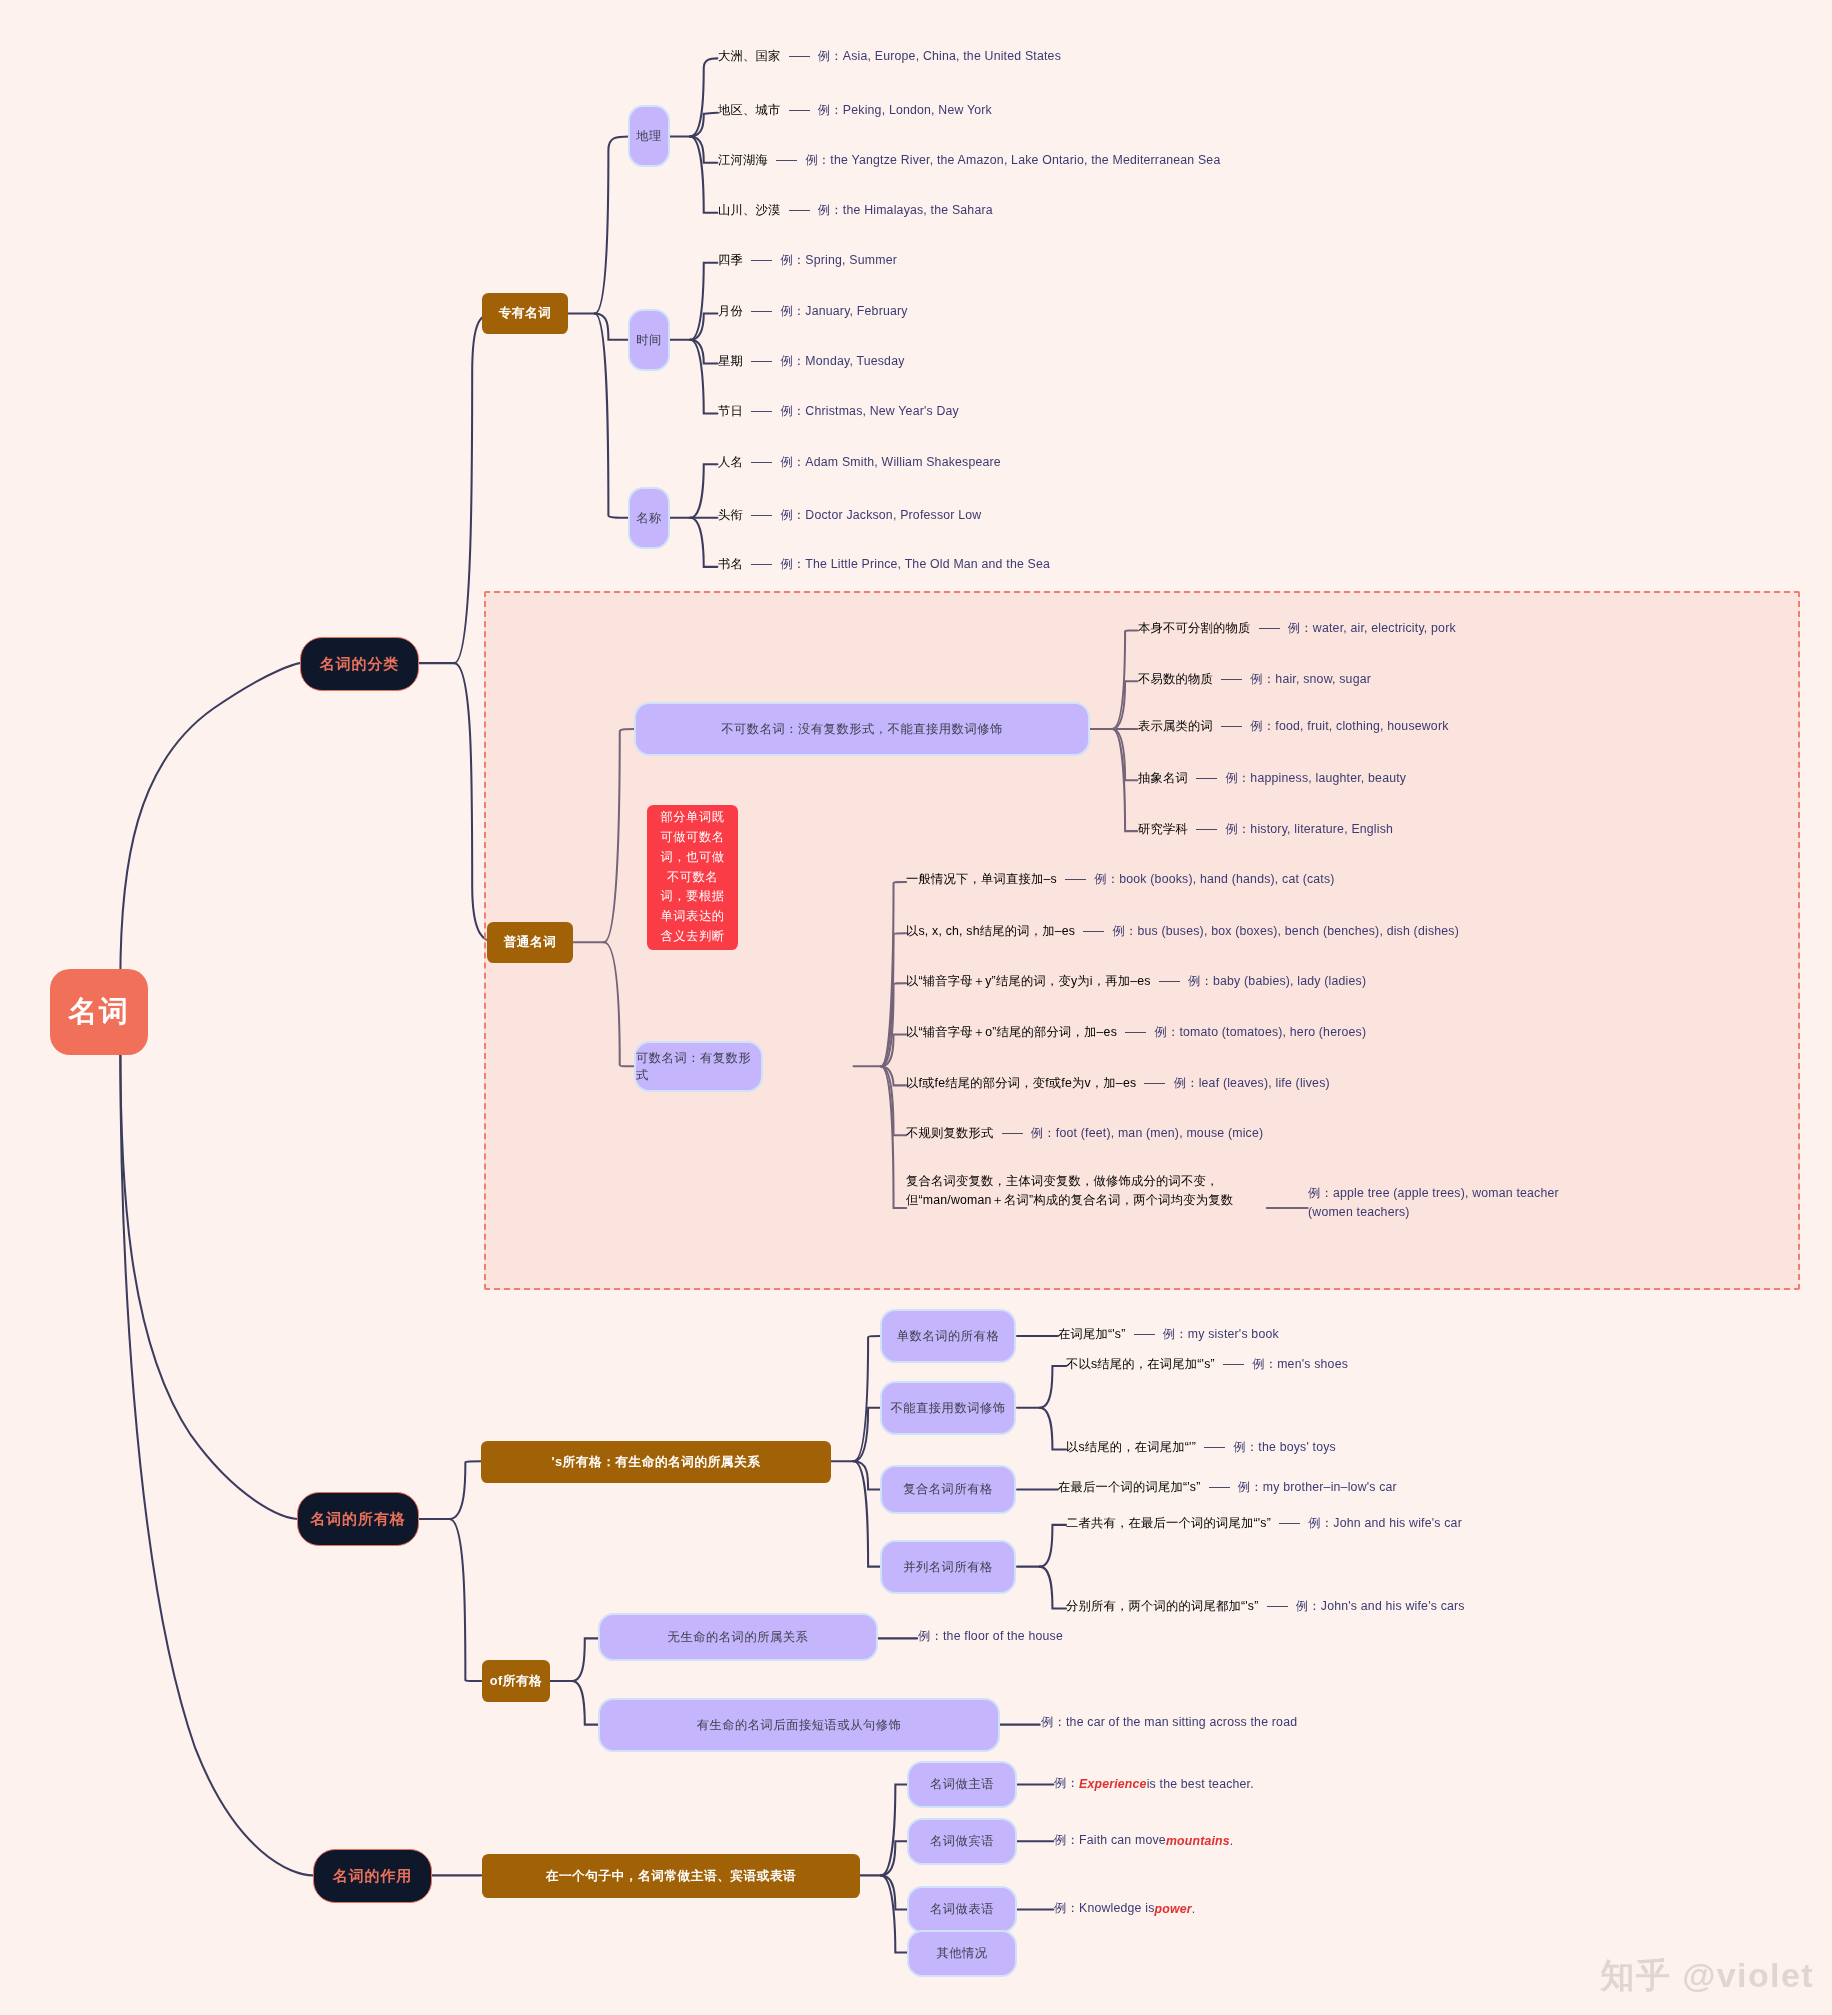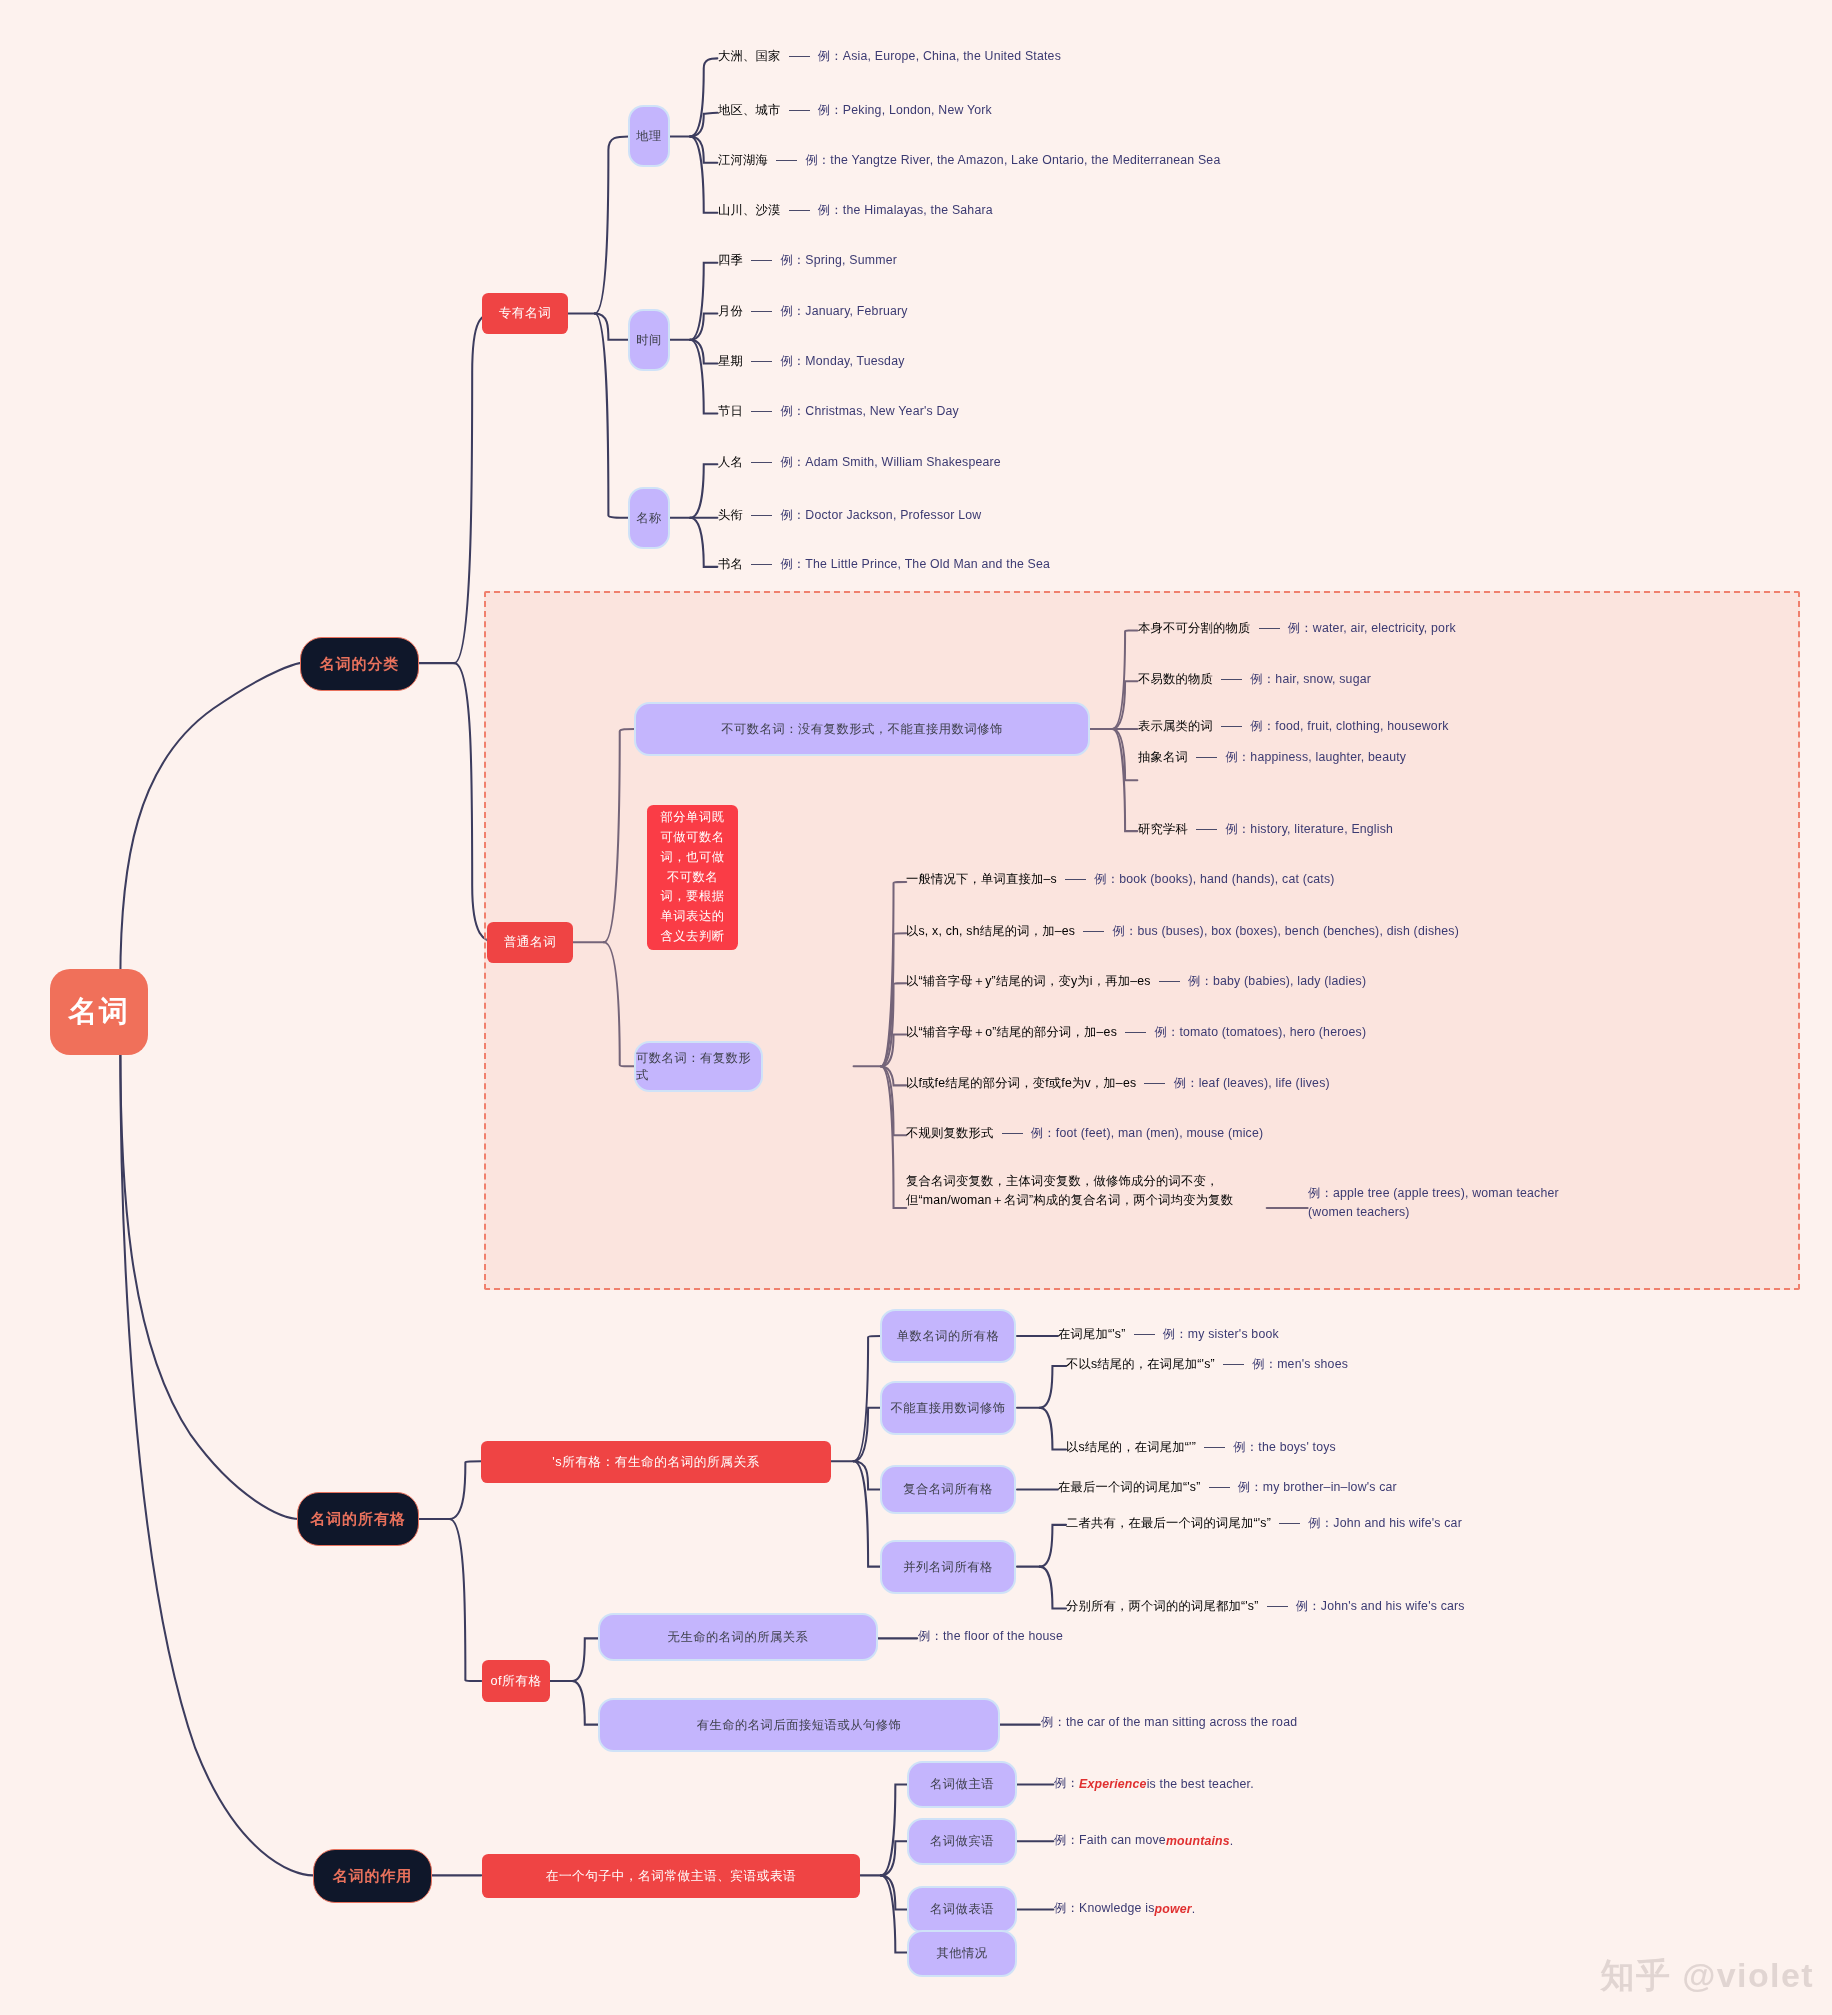--- a/index.html
+++ b/index.html
@@ -19,22 +19,22 @@
     background:#f0705a;color:#ffffff;border-radius:20px;
     font-size:29px;font-weight:700;letter-spacing:1.8px;
   }
   
   .lvl1{
     background:#0f172a;border:1.8px solid #e8715c;color:#e8715c;
     border-radius:22px;font-size:15px;font-weight:600;letter-spacing:0.9px;
   }
   
   .green{
-    background:#ef4444;color:#ffffff;border-radius:6.4px;
-    font-size:12.7px;font-weight:400;letter-spacing:0.5px;padding:0 6.4px;
+    background:#a16207;color:#ffffff;border-radius:6.4px;
+    font-size:12.7px;font-weight:700;letter-spacing:0.5px;padding:0 6.4px;
   }
   
   .blue{
     background:#c4b5fd;border:2.3px solid #cfe2f7;color:#3d3f4a;
     border-radius:15.4px;font-size:12.3px;letter-spacing:0.5px;padding:0 0;
   }
   
   .redbox{
     background:#fa3c46;color:#ffffff;border-radius:6.4px;
     font-size:12.3px;line-height:1.62;letter-spacing:0.5px;
@@ -245,21 +245,21 @@
   <div class="leaf" style="left:1138px;top:671px;">
     <span class="cn">不易数的物质</span>
     <span class="dash"></span>
     <span class="ex">例：hair, snow, sugar</span>
   </div>
   <div class="leaf" style="left:1138px;top:718px;">
     <span class="cn">表示属类的词</span>
     <span class="dash"></span>
     <span class="ex">例：food, fruit, clothing, housework</span>
   </div>
-  <div class="leaf" style="left:1138px;top:749px;">
+  <div class="leaf" style="left:1138px;top:770px;">
     <span class="cn">抽象名词</span>
     <span class="dash"></span>
     <span class="ex">例：happiness, laughter, beauty</span>
   </div>
   <div class="leaf" style="left:1138px;top:821px;">
     <span class="cn">研究学科</span>
     <span class="dash"></span>
     <span class="ex">例：history, literature, English</span>
   </div>
 

